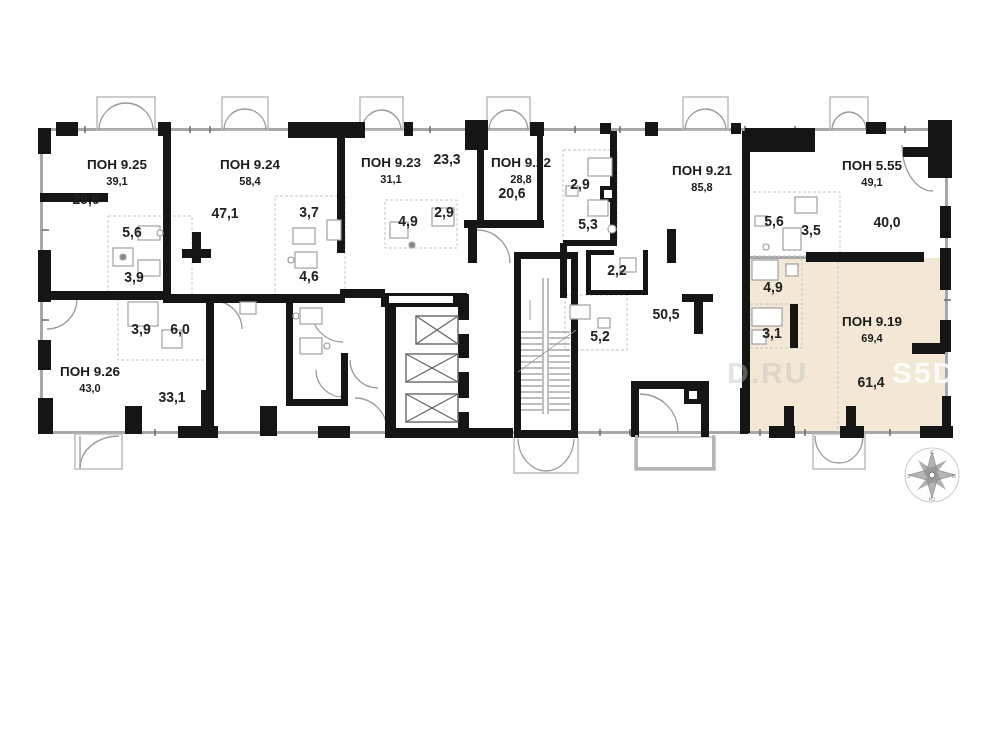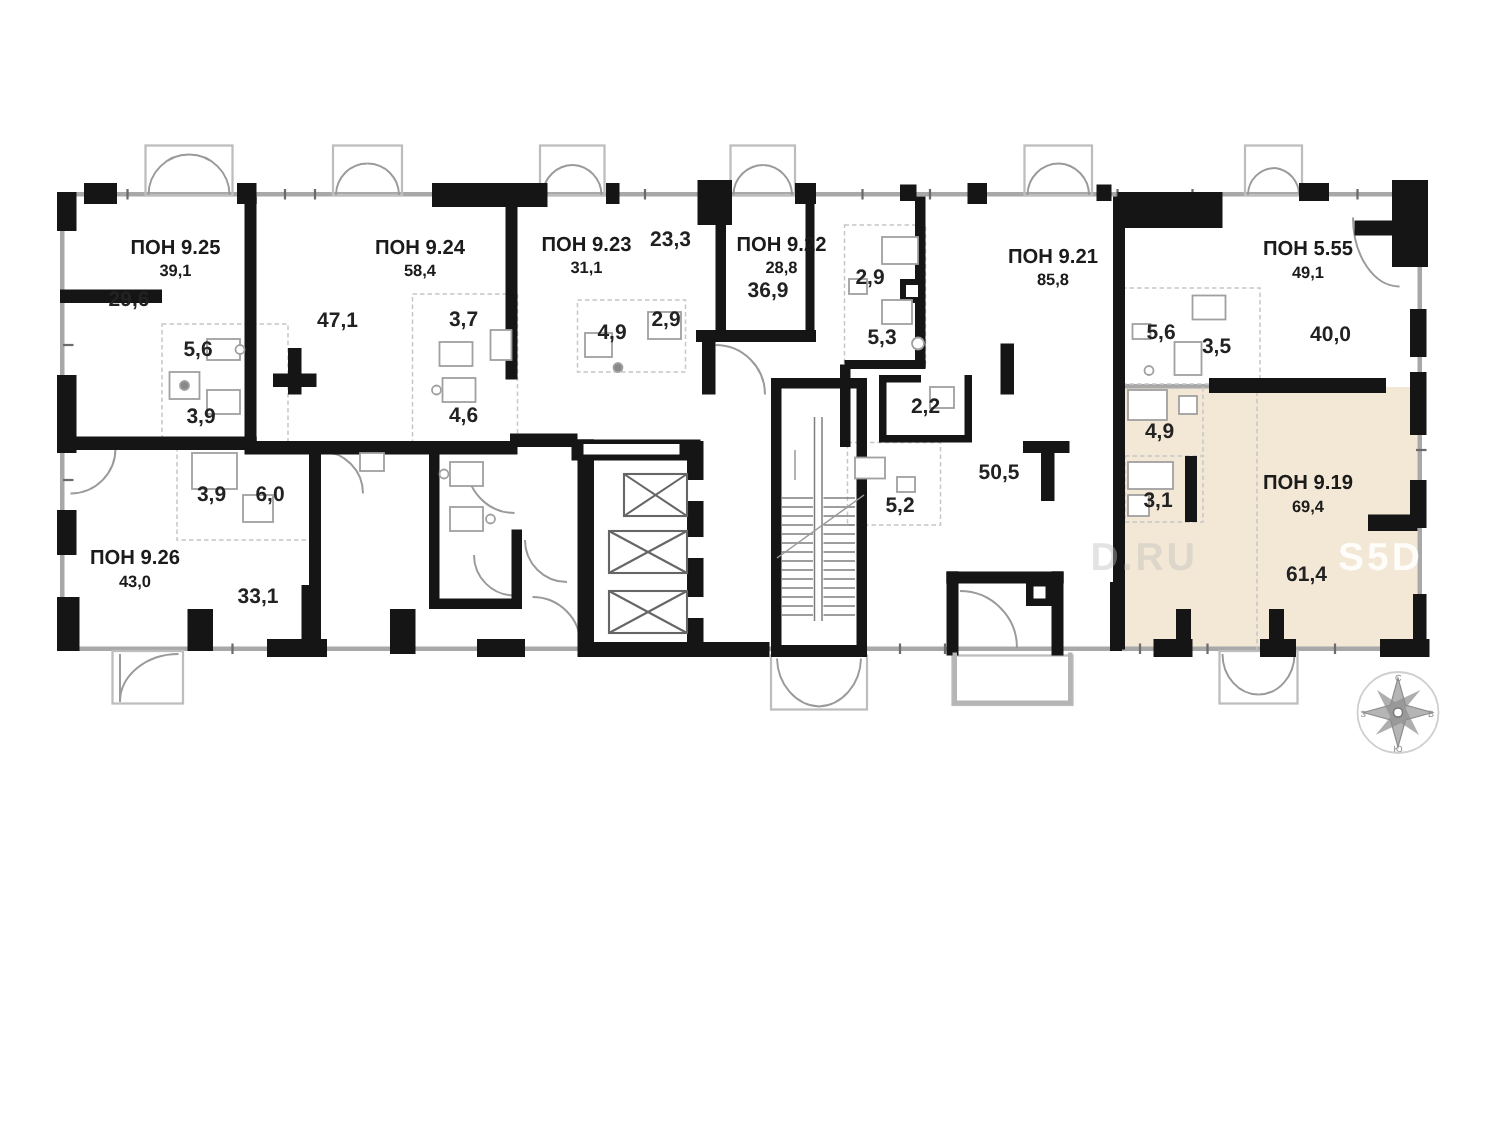--- a/index.html
+++ b/index.html
@@ -4,21 +4,21 @@
 <style>
   html,body{margin:0;padding:0;background:#fff;}
   .canvas{position:relative;width:1000px;height:596px;background:#ffffff;overflow:hidden;
           font-family:"Liberation Sans",sans-serif;text-decoration:underline;}
   svg.plan{position:absolute;left:0;top:0;}
   .room-label{position:absolute;transform:translate(-50%,0);text-align:center;color:#1b1b1b;
               font-weight:bold;font-size:13.5px;line-height:17px;white-space:nowrap;z-index:4;}
   .room-label .area{font-size:11px;}
   .sub-label{position:absolute;transform:translate(-50%,-50%);font-weight:bold;font-size:14px;
              color:#222;white-space:nowrap;z-index:4;}
-  .wm{position:absolute;font-weight:bold;font-size:26px;letter-spacing:2px;z-index:3;}
+  .wm{position:absolute;font-weight:bold;font-size:30px;letter-spacing:2px;z-index:3;}
   .wm-left{color:rgba(188,188,188,0.42);}
   .wm-right{color:rgba(255,255,255,0.88);}
 </style>
 </head>
 <body>
 
 <div class="canvas">
 
 <svg class="plan" width="1000" height="750" viewBox="0 0 1000 750">
 
@@ -307,21 +307,21 @@
     <text x="50" y="34" font-size="6" fill="#8a8a8a">В</text>
     <text x="27" y="57" font-size="6" fill="#8a8a8a">Ю</text>
     <text x="5" y="34" font-size="6" fill="#8a8a8a">З</text>
   </g>
 </svg>
 
 <div class="room-label" style="left:117px;top:156px">
   <div>ПОН 9.25</div>
   <div class="area">39,1</div>
 </div>
-<div class="room-label" style="left:280px;top:156px">
+<div class="room-label" style="left:250px;top:156px">
   <div>ПОН 9.24</div>
   <div class="area">58,4</div>
 </div>
 <div class="room-label" style="left:391px;top:154px">
   <div>ПОН 9.23</div>
   <div class="area">31,1</div>
 </div>
 <div class="room-label" style="left:521px;top:154px">
   <div>ПОН 9.22</div>
   <div class="area">28,8</div>
@@ -345,21 +345,21 @@
 
 <div class="sub-label" style="left:86px;top:199px">29,6</div>
 <div class="sub-label" style="left:132px;top:232px">5,6</div>
 <div class="sub-label" style="left:134px;top:277px">3,9</div>
 <div class="sub-label" style="left:225px;top:213px">47,1</div>
 <div class="sub-label" style="left:309px;top:212px">3,7</div>
 <div class="sub-label" style="left:309px;top:276px">4,6</div>
 <div class="sub-label" style="left:447px;top:159px">23,3</div>
 <div class="sub-label" style="left:444px;top:212px">2,9</div>
 <div class="sub-label" style="left:408px;top:221px">4,9</div>
-<div class="sub-label" style="left:512px;top:193px">36,9</div>
+<div class="sub-label" style="left:512px;top:193px">20,6</div>
 <div class="sub-label" style="left:580px;top:184px">2,9</div>
 <div class="sub-label" style="left:588px;top:224px">5,3</div>
 <div class="sub-label" style="left:617px;top:270px">2,2</div>
 <div class="sub-label" style="left:600px;top:336px">5,2</div>
 <div class="sub-label" style="left:666px;top:314px">50,5</div>
 <div class="sub-label" style="left:774px;top:221px">5,6</div>
 <div class="sub-label" style="left:811px;top:230px">3,5</div>
 <div class="sub-label" style="left:887px;top:222px">40,0</div>
 <div class="sub-label" style="left:773px;top:287px">4,9</div>
 <div class="sub-label" style="left:772px;top:333px">3,1</div>

